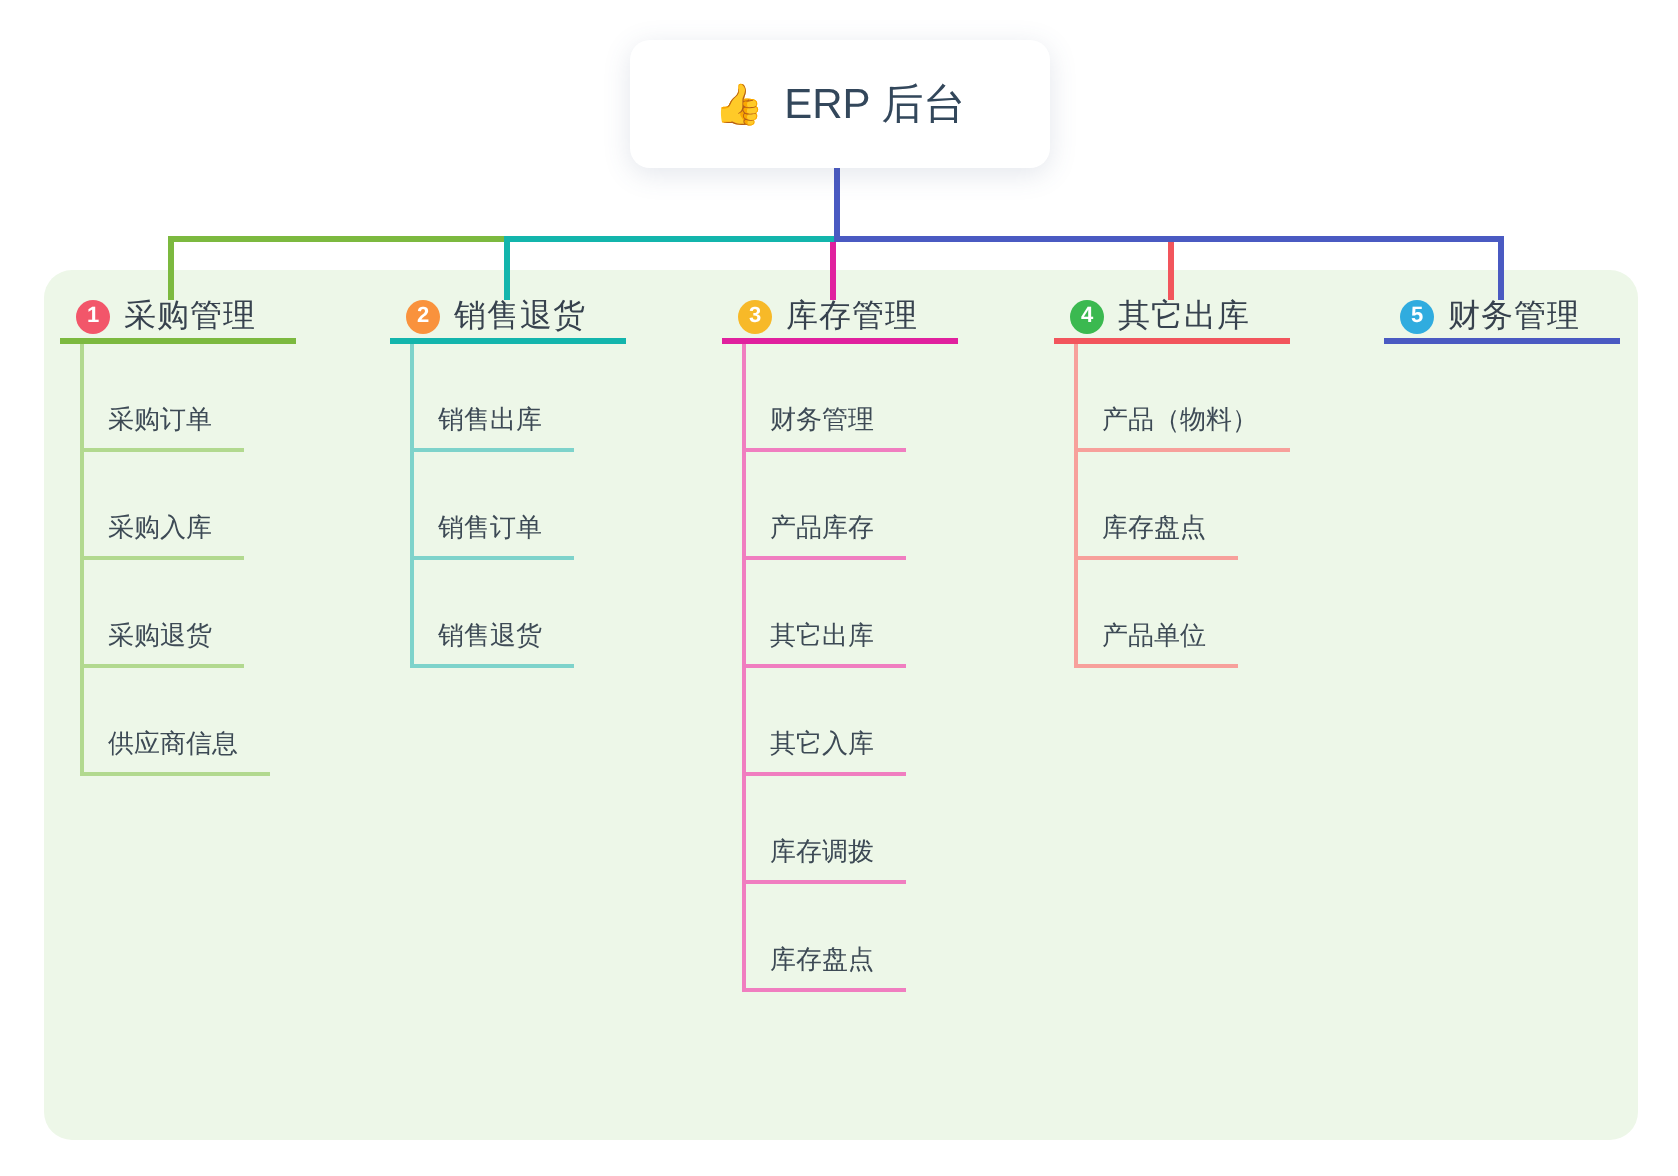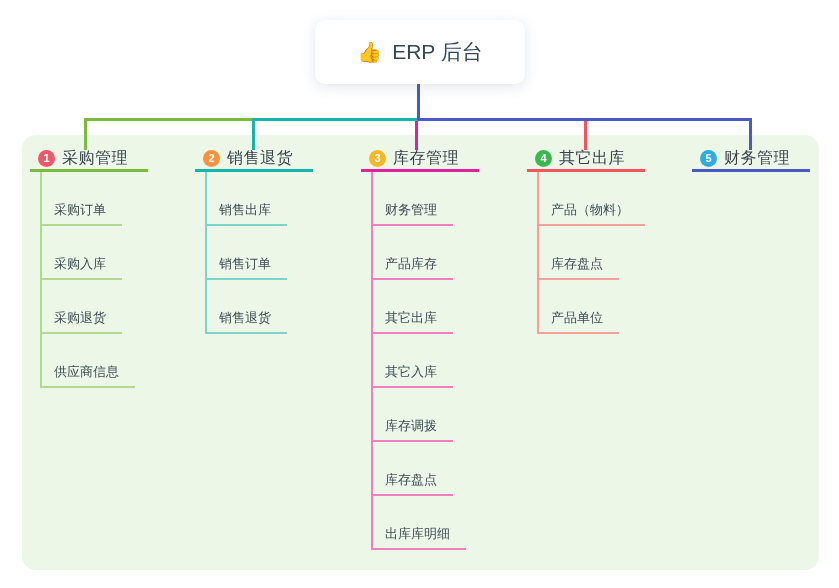--- a/index.html
+++ b/index.html
@@ -119,23 +119,20 @@
         </div>
       <div class="child">
           <span class="child-label">其它入库</span>
         </div>
       <div class="child">
           <span class="child-label">库存调拨</span>
         </div>
       <div class="child">
           <span class="child-label">库存盘点</span>
         </div>
-      <div class="child">
-          <span class="child-label">出库库明细</span>
-        </div>
     </div>
   </div>
 
   <div class="branch" style="left: 527px; --c: #f2555c; --cl: #f7a09b; --b: #3bb950;">
     <div class="branch-title">
       <span class="badge">4</span>
       <span class="title-text">其它出库</span>
     </div>
     <div class="children">
       <div class="child">

